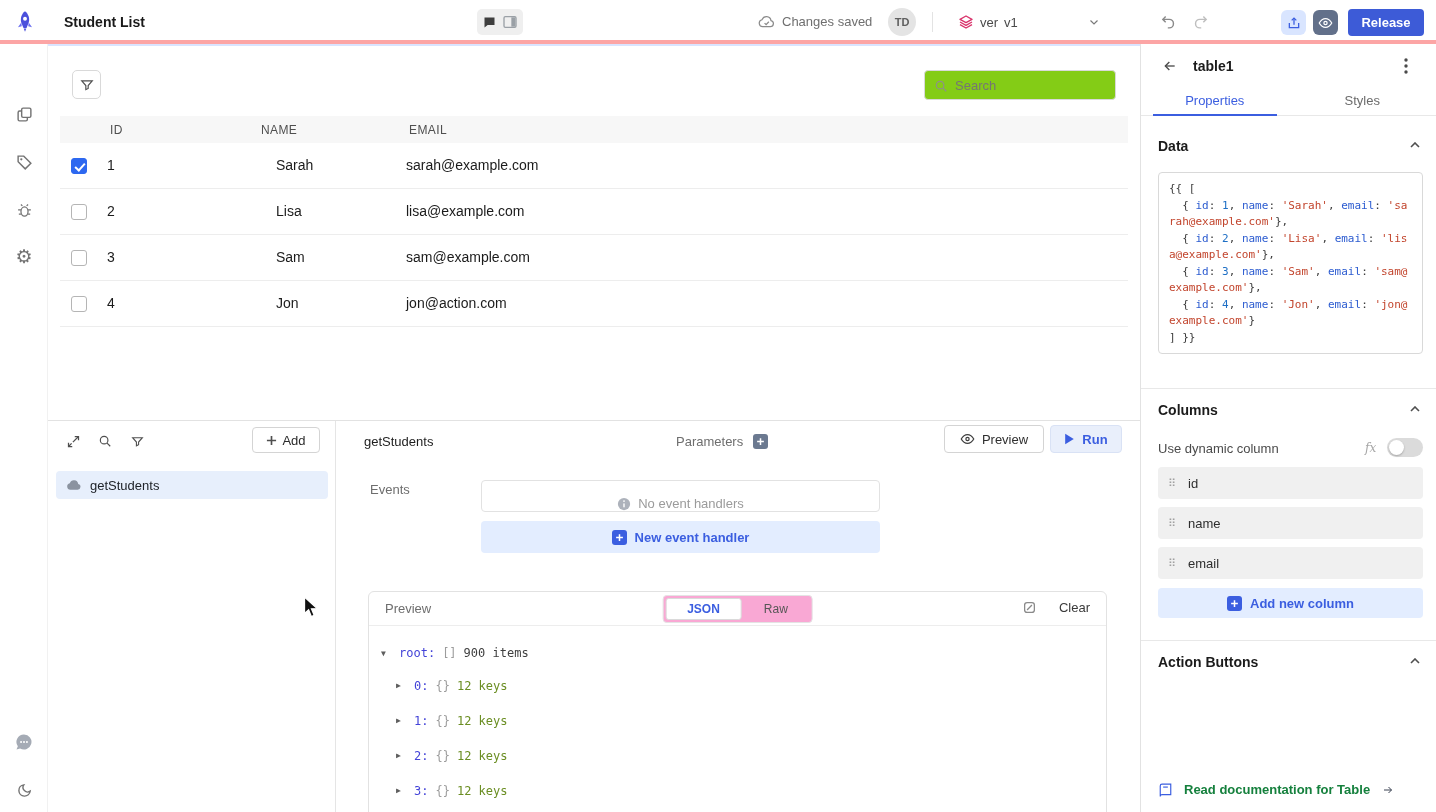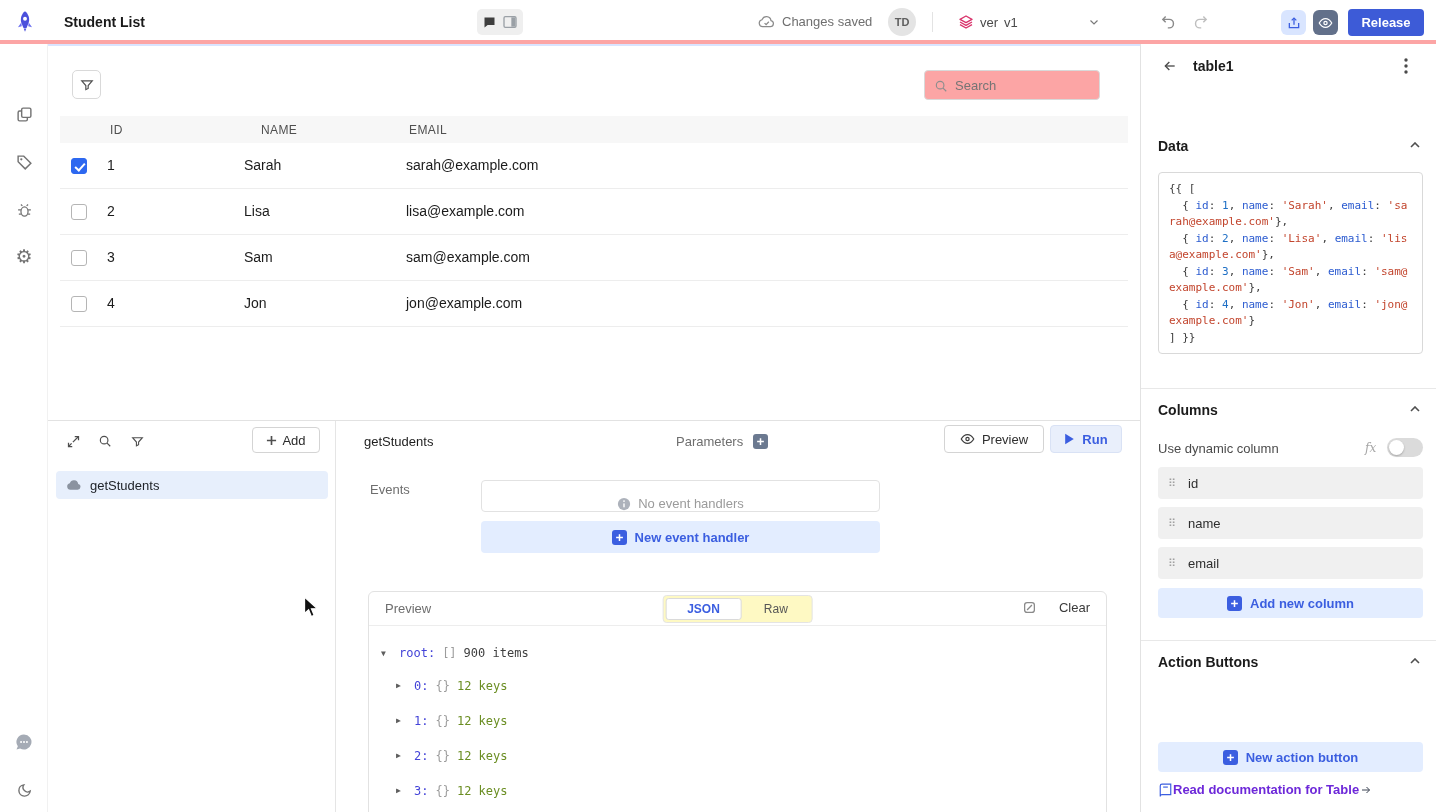--- a/index.html
+++ b/index.html
@@ -23,53 +23,53 @@
   .release{position:absolute;left:1348px;top:9px;width:76px;height:27px;border-radius:4px;background:#3D5BD7;color:#fff;font-size:13px;font-weight:700;display:grid;place-items:center;border:none;cursor:pointer}
   
   .rail{position:absolute;left:0;top:44px;width:48px;height:768px;background:#fff;border-right:1px solid #F1F1F1;z-index:5}
   .rail-icon{position:absolute;left:12px;width:24px;height:24px;display:grid;place-items:center;color:#737373;cursor:pointer}
   .ri1{top:58px}.ri2{top:106px}.ri3{top:154px}.ri4{top:200px;font-size:19px;line-height:1}
   .ri5{top:686px}.ri6{top:734px}
   
   .canvas{position:absolute;left:48px;top:44px;width:1092px;height:768px;background:#fff}
   .canvas-topline{position:absolute;top:0;left:0;width:100%;height:2px;background:#D9E4FF}
   .filter-btn{position:absolute;left:24px;top:26px;width:29px;height:29px;border:1px solid #D9D9D9;border-radius:5px;background:#fff;display:grid;place-items:center;cursor:pointer}
-  .tbl-search{position:absolute;left:876px;top:26px;width:176px;height:30px;border:1px solid #D9D9D9;border-radius:4px;background:#fca5a5}
+  .tbl-search{position:absolute;left:876px;top:26px;width:192px;height:30px;border:1px solid #D9D9D9;border-radius:4px;background:#84cc16}
   .tbl-search input{width:100%;height:100%;border:none;outline:none;padding-left:30px;font-size:13px;color:#333;background:transparent;font-family:inherit}
   .tbl-search .sicon{position:absolute;left:9px;top:8px}
   .tbl-head{position:absolute;left:12px;top:72px;width:1068px;height:27px;background:#F7F7F7;font-size:12px;color:#4F4F4F;letter-spacing:.4px}
   .th{position:absolute;top:7px;font-weight:500;cursor:pointer}
   .th-id{left:50px}.th-name{left:201px}.th-email{left:349px}
   .tbl-rows{position:absolute;left:12px;top:99px;width:1068px}
   .trow{position:relative;height:46px;border-bottom:1px solid #EDEDED;font-size:14px;color:#1B1B1B}
   .cb{position:absolute;left:11px;top:15px;width:16px;height:16px;border:1.5px solid #B5B5B5;border-radius:3px;background:#fff;cursor:pointer}
   .cb.checked{background:#2D68F0;border-color:#2D68F0}
   .cb.checked::after{content:"";position:absolute;left:4.5px;top:1.5px;width:4px;height:8px;border:solid #fff;border-width:0 2px 2px 0;transform:rotate(42deg)}
   .td{position:absolute;top:14px}
-  .td-id{left:47px}.td-name{left:184px}.td-email{left:346px}
+  .td-id{left:47px}.td-name{left:216px}.td-email{left:346px}
   
   .bottom{position:absolute;left:0;top:376px;width:1092px;height:392px;border-top:1px solid #E2E2E2;background:#fff;overflow:hidden}
   .qlist{position:absolute;left:0;top:0;width:288px;height:100%;border-right:1px solid #E5E5E5}
   .qtool-ic{position:absolute;top:9px;width:22px;height:22px;display:grid;place-items:center;cursor:pointer}
   .qt1{left:14px}.qt2{left:46px}.qt3{left:78px}
   .add-btn{position:absolute;left:204px;top:6px;width:68px;height:26px;border:1px solid #D4D4D4;border-radius:4px;background:#fff;display:flex;align-items:center;justify-content:center;gap:5px;font-size:13px;color:#2B2B2B;cursor:pointer}
   .qitem{position:absolute;left:8px;top:50px;width:272px;height:28px;background:#E7EFFC;border-radius:4px;display:flex;align-items:center;gap:8px;padding-left:10px;font-size:13px;color:#20242A;cursor:pointer}
   .qeditor{position:absolute;left:288px;top:0;width:804px;height:100%}
   .qe-title{position:absolute;left:28px;top:13px;font-size:13px;font-weight:500;color:#1E1E1E}
   .params{position:absolute;left:340px;top:13px;font-size:13px;color:#6E6E6E}
   .params-plus{position:absolute;left:417px;top:13px;width:15px;height:15px;border-radius:3px;background:#6B7990;display:grid;place-items:center;cursor:pointer}
   .preview-btn{position:absolute;left:608px;top:4px;width:100px;height:28px;border:1px solid #D4D4D4;border-radius:4px;background:#fff;display:flex;align-items:center;justify-content:center;gap:7px;font-size:13px;color:#2F2F2F;cursor:pointer}
   .run-btn{position:absolute;left:714px;top:4px;width:72px;height:28px;border-radius:4px;background:#E9EFFB;border:1px solid #D9E2F5;display:flex;align-items:center;justify-content:center;gap:7px;font-size:13px;font-weight:700;color:#3B5EE0;cursor:pointer}
   .events-label{position:absolute;left:34px;top:61px;font-size:13px;color:#6E6E6E}
   .handler-empty{position:absolute;left:145px;top:59px;width:399px;height:32px;border:1px solid #E2E2E2;border-radius:4px;display:flex;align-items:flex-end;justify-content:center;gap:7px;font-size:13px;color:#9B9B9B}
   .new-handler{position:absolute;left:145px;top:100px;width:399px;height:32px;background:#E3EDFF;border-radius:4px;display:flex;align-items:center;justify-content:center;gap:8px;font-size:13px;font-weight:700;color:#3B5EE0;cursor:pointer}
   .resp{position:absolute;left:32px;top:170px;width:739px;height:252px;border:1px solid #E2E2E2;border-radius:6px 6px 0 0;overflow:hidden;background:#fff}
   .resp-head{position:relative;height:34px;border-bottom:1px solid #EDEDED}
   .resp-title{position:absolute;left:16px;top:9px;font-size:13px;color:#6E6E6E}
-  .segctl{position:absolute;left:50%;top:3px;transform:translateX(-50%);display:flex;background:#fef9c3;border:1px solid #E4E4E4;border-radius:4px;padding:2px}
+  .segctl{position:absolute;left:50%;top:3px;transform:translateX(-50%);display:flex;background:#f9a8d4;border:1px solid #E4E4E4;border-radius:4px;padding:2px}
   .seg{font-size:12px;padding:3px 21px;border-radius:3px;cursor:pointer}
   .seg-on{background:#fff;border:1px solid #DADADA;color:#3B5EE0;font-weight:700}
   .seg-off{color:#565656;border:1px solid transparent}
   .clear{position:absolute;right:16px;top:8px;display:flex;gap:23px;align-items:center;font-size:13px;color:#3A3A3A;cursor:pointer}
   .tree{padding:12px 0 0 12px;font-family:"DejaVu Sans Mono",monospace;font-size:12px}
   .tnode{display:flex;align-items:center;gap:7px;height:30px;cursor:pointer}
   .tchild{margin-left:15px;height:35px}
   .tcaret{font-size:8px;color:#5E5E5E;width:11px}
   .tkey{color:#4343D8}
   .ttype{color:#9C9C9C}
@@ -97,21 +97,21 @@
   .toggle{position:absolute;left:246px;top:394px;width:36px;height:19px;border-radius:10px;background:#DBDBDB;cursor:pointer}
   .toggle::after{content:"";position:absolute;left:2px;top:2px;width:15px;height:15px;border-radius:50%;background:#fff;box-shadow:0 1px 2px rgba(0,0,0,.25)}
   .chip{position:absolute;left:17px;width:265px;height:32px;background:#F0F0F0;border-radius:4px;display:flex;align-items:center;gap:12px;padding-left:10px;font-size:13px;color:#2E2E2E;cursor:grab}
   .chip-id{top:423px}.chip-name{top:463px}.chip-email{top:503px}
   .handle{color:#A0A0A0;font-size:11px}
   .blue-btn{position:absolute;left:17px;width:265px;height:30px;background:#E3EDFF;border-radius:4px;display:flex;align-items:center;justify-content:center;gap:8px;font-size:13px;font-weight:700;color:#3B5EE0;cursor:pointer}
   .add-col{top:544px}
   .act-h{top:610px}.act-caret{top:614px}
   .act-empty{position:absolute;left:17px;top:656px;width:265px;height:31px;border:1px dashed #DBDBDB;border-radius:4px;display:flex;align-items:center;justify-content:center;gap:7px;font-size:13px;color:#9B9B9B}
   .new-act{top:698px}
-  .doc-row{position:absolute;left:17px;top:738px;display:flex;align-items:center;gap:0;font-size:13px;font-weight:700;color:#6d28d9;cursor:pointer}
+  .doc-row{position:absolute;left:17px;top:738px;display:flex;align-items:center;gap:11px;font-size:13px;font-weight:700;color:#15803d;cursor:pointer}
   .plus-sq{width:15px;height:15px;border-radius:3px;background:#3B5EE0;display:grid;place-items:center}
   .cursor{position:absolute;left:303px;top:596px;z-index:20;pointer-events:none}
 </style>
 </head>
 <body>
 
 <header class="topbar">
   <div class="logo">
     <svg width="26" height="26" viewBox="0 0 24 24">
       <path fill="#4B50DC" d="M12 2c3.2 2.6 4.6 6.3 3.4 10.6l-2 5h-2.8l-2-5C7.4 8.3 8.8 4.6 12 2z"></path>
@@ -270,21 +270,21 @@
     <div class="trow">
       <span class="cb"></span>
       <span class="td td-id">3</span>
       <span class="td td-name">Sam</span>
       <span class="td td-email">sam@example.com</span>
     </div>
     <div class="trow">
       <span class="cb"></span>
       <span class="td td-id">4</span>
       <span class="td td-name">Jon</span>
-      <span class="td td-email">jon@example.com</span>
+      <span class="td td-email">jon@action.com</span>
     </div>
   </div>
 
   <section class="bottom">
     <div class="qlist">
       <span class="qtool-ic qt1">
         <svg width="15" height="15" viewBox="0 0 24 24" fill="none" stroke="#4F4F4F" stroke-width="2">
             <path d="M14 4h6v6"></path>
             <path d="M20 4 11 13"></path>
             <path d="M10 20H4v-6"></path>
@@ -417,20 +417,24 @@
   </span>
   <div class="pp-title">table1</div>
   <span class="pp-kebab">
     <svg width="4" height="16" viewBox="0 0 4 16">
         <circle cx="2" cy="2" r="1.7" fill="#4A4A4A"></circle>
         <circle cx="2" cy="8" r="1.7" fill="#4A4A4A"></circle>
         <circle cx="2" cy="14" r="1.7" fill="#4A4A4A"></circle>
       </svg>
   </span>
 
+  <div class="pp-tabs">
+    <div class="pp-tab on">Properties</div>
+    <div class="pp-tab">Styles</div>
+  </div>
 
   <div class="sec-h data-h">Data</div>
   <span class="sec-caret data-caret">
     <svg width="10" height="6" viewBox="0 0 10 6">
         <path d="M1 5l4-4 4 4" fill="none" stroke="#4F4F4F" stroke-width="1.6"></path>
       </svg>
   </span>
   <div class="code-box"><div><span class="tk-p">{{ [</span></div><div><span class="tk-p">  { </span><span class="tk-k">id</span><span class="tk-p">: </span><span class="tk-n">1</span><span class="tk-p">, </span><span class="tk-k">name</span><span class="tk-p">: </span><span class="tk-s">'Sarah'</span><span class="tk-p">, </span><span class="tk-k">email</span><span class="tk-p">: </span><span class="tk-s">'sarah@example.com'</span><span class="tk-p">},</span></div><div><span class="tk-p">  { </span><span class="tk-k">id</span><span class="tk-p">: </span><span class="tk-n">2</span><span class="tk-p">, </span><span class="tk-k">name</span><span class="tk-p">: </span><span class="tk-s">'Lisa'</span><span class="tk-p">, </span><span class="tk-k">email</span><span class="tk-p">: </span><span class="tk-s">'lisa@example.com'</span><span class="tk-p">},</span></div><div><span class="tk-p">  { </span><span class="tk-k">id</span><span class="tk-p">: </span><span class="tk-n">3</span><span class="tk-p">, </span><span class="tk-k">name</span><span class="tk-p">: </span><span class="tk-s">'Sam'</span><span class="tk-p">, </span><span class="tk-k">email</span><span class="tk-p">: </span><span class="tk-s">'sam@example.com'</span><span class="tk-p">},</span></div><div><span class="tk-p">  { </span><span class="tk-k">id</span><span class="tk-p">: </span><span class="tk-n">4</span><span class="tk-p">, </span><span class="tk-k">name</span><span class="tk-p">: </span><span class="tk-s">'Jon'</span><span class="tk-p">, </span><span class="tk-k">email</span><span class="tk-p">: </span><span class="tk-s">'jon@example.com'</span><span class="tk-p">}</span></div><div><span class="tk-p">] }}</span></div></div>
 
   <div class="pdiv div1"></div>
@@ -468,28 +472,20 @@
   </button>
 
   <div class="pdiv div2"></div>
 
   <div class="sec-h act-h">Action Buttons</div>
   <span class="sec-caret act-caret">
     <svg width="10" height="6" viewBox="0 0 10 6">
         <path d="M1 5l4-4 4 4" fill="none" stroke="#4F4F4F" stroke-width="1.6"></path>
       </svg>
   </span>
-  <button class="blue-btn new-act" style="border:none">
-    <span class="plus-sq">
-      <svg width="9" height="9" viewBox="0 0 12 12" fill="none" stroke="#fff" stroke-width="2">
-          <path d="M6 1.5v9M1.5 6h9"></path>
-        </svg>
-    </span>
-    <span>New action button</span>
-  </button>
 
   <div class="doc-row">
     <svg width="15" height="14" viewBox="0 0 24 24" fill="none" stroke="#3B5EE0" stroke-width="2">
         <path d="M3 5a3 3 0 0 1 3-3h15v18H6a3 3 0 0 0-3 3z"></path>
         <path d="M8 7h8"></path>
       </svg>
     <span>Read documentation for Table</span>
     <svg width="14" height="12" viewBox="0 0 24 24" fill="none" stroke="#3A4252" stroke-width="2">
         <path d="M4 12h15"></path>
         <path d="M13 6l6 6-6 6"></path>

